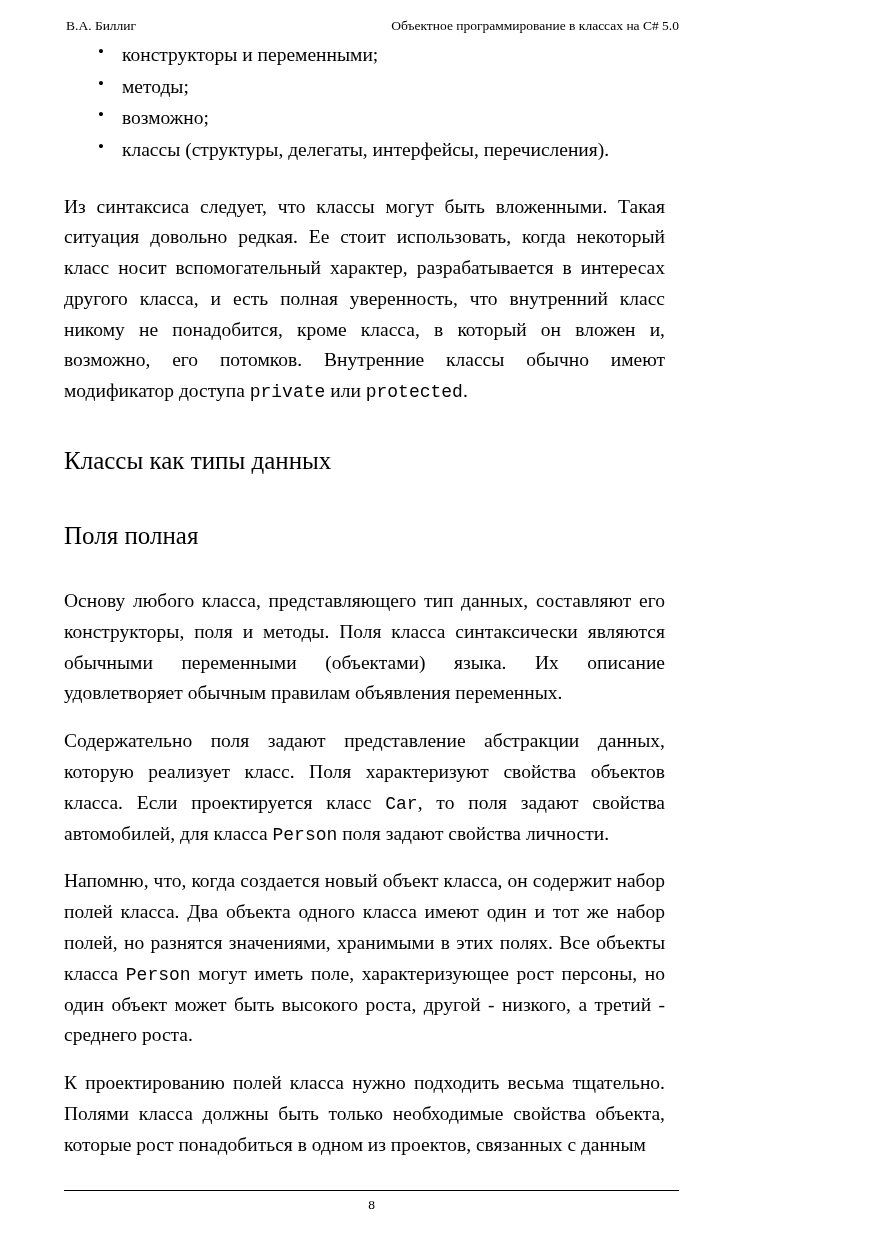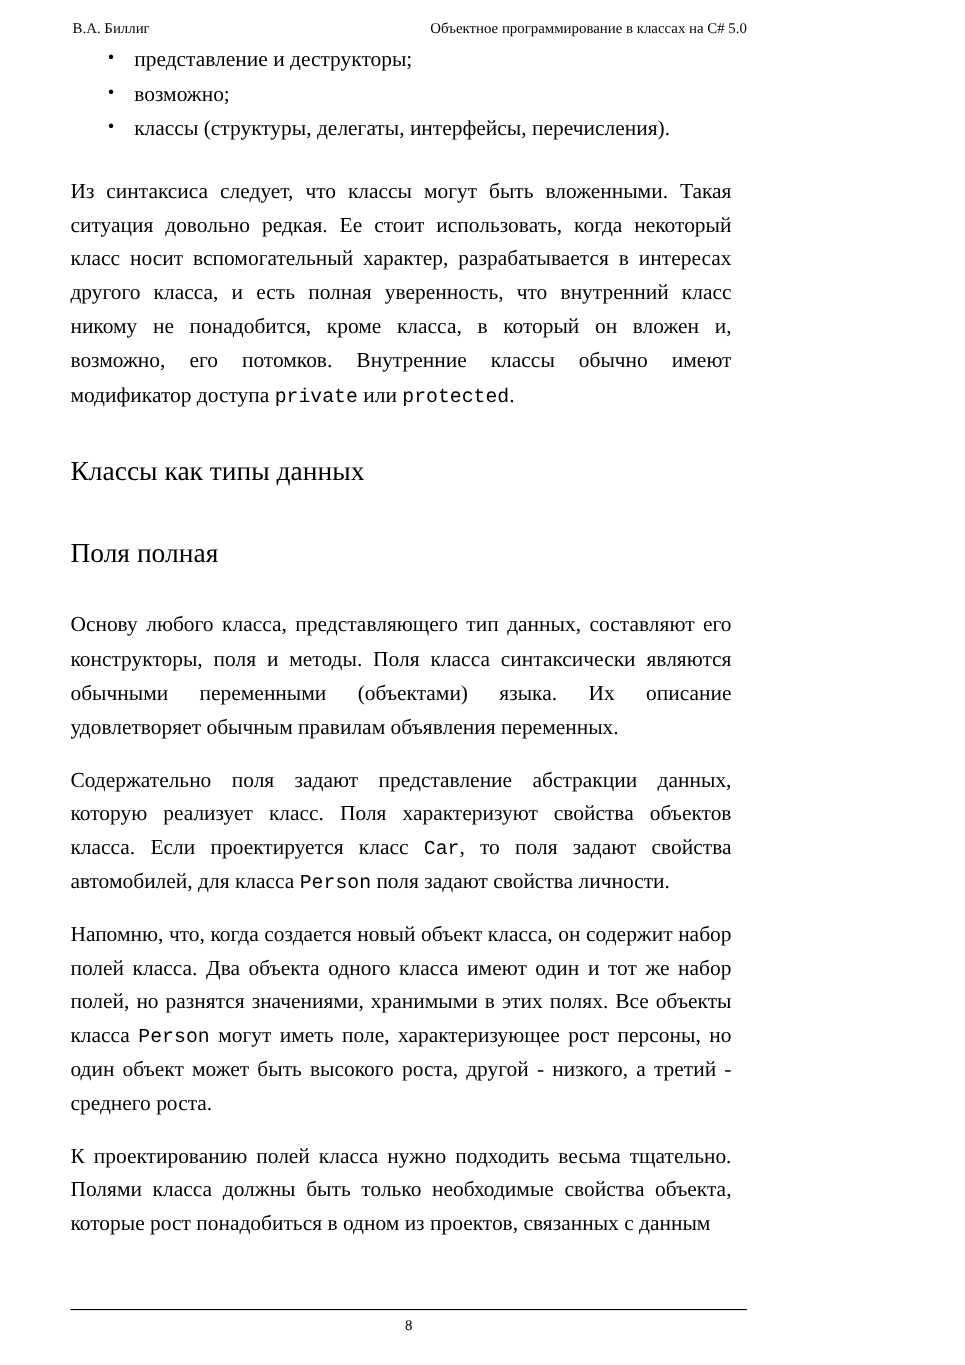--- a/index.html
+++ b/index.html
@@ -104,21 +104,22 @@
 <div class="page">
 
   <div class="running-head">
     <div class="left">В.А. Биллиг</div>
     <div class="right">Объектное программирование в классах на C# 5.0</div>
   </div>
 
   <div class="content">
 
     <ul class="bullets">
-      <li>представление и деструкторы;</li>
+      <li>конструкторы и переменными;</li>
+      <li>методы;</li>
       <li>возможно;</li>
       <li>классы (структуры, делегаты, интерфейсы, перечисления).</li>
     </ul>
 
     <p class="body first-para"><span>Из синтаксиса следует, что классы могут быть вложенными. Такая ситуация довольно редкая. Ее стоит использовать, когда некоторый класс носит вспомогательный характер, разрабатывается в интересах другого класса, и есть полная уверенность, что внутренний класс никому не понадобится, кроме класса, в который он вложен и, возможно, его потомков. Внутренние классы обычно имеют модификатор доступа </span><span class="mono">private</span><span> или </span><span class="mono">protected</span><span>.</span></p>
 
     <h2 class="heading">Классы как типы данных</h2>
 
     <h3 class="subheading">Поля полная</h3>
 

